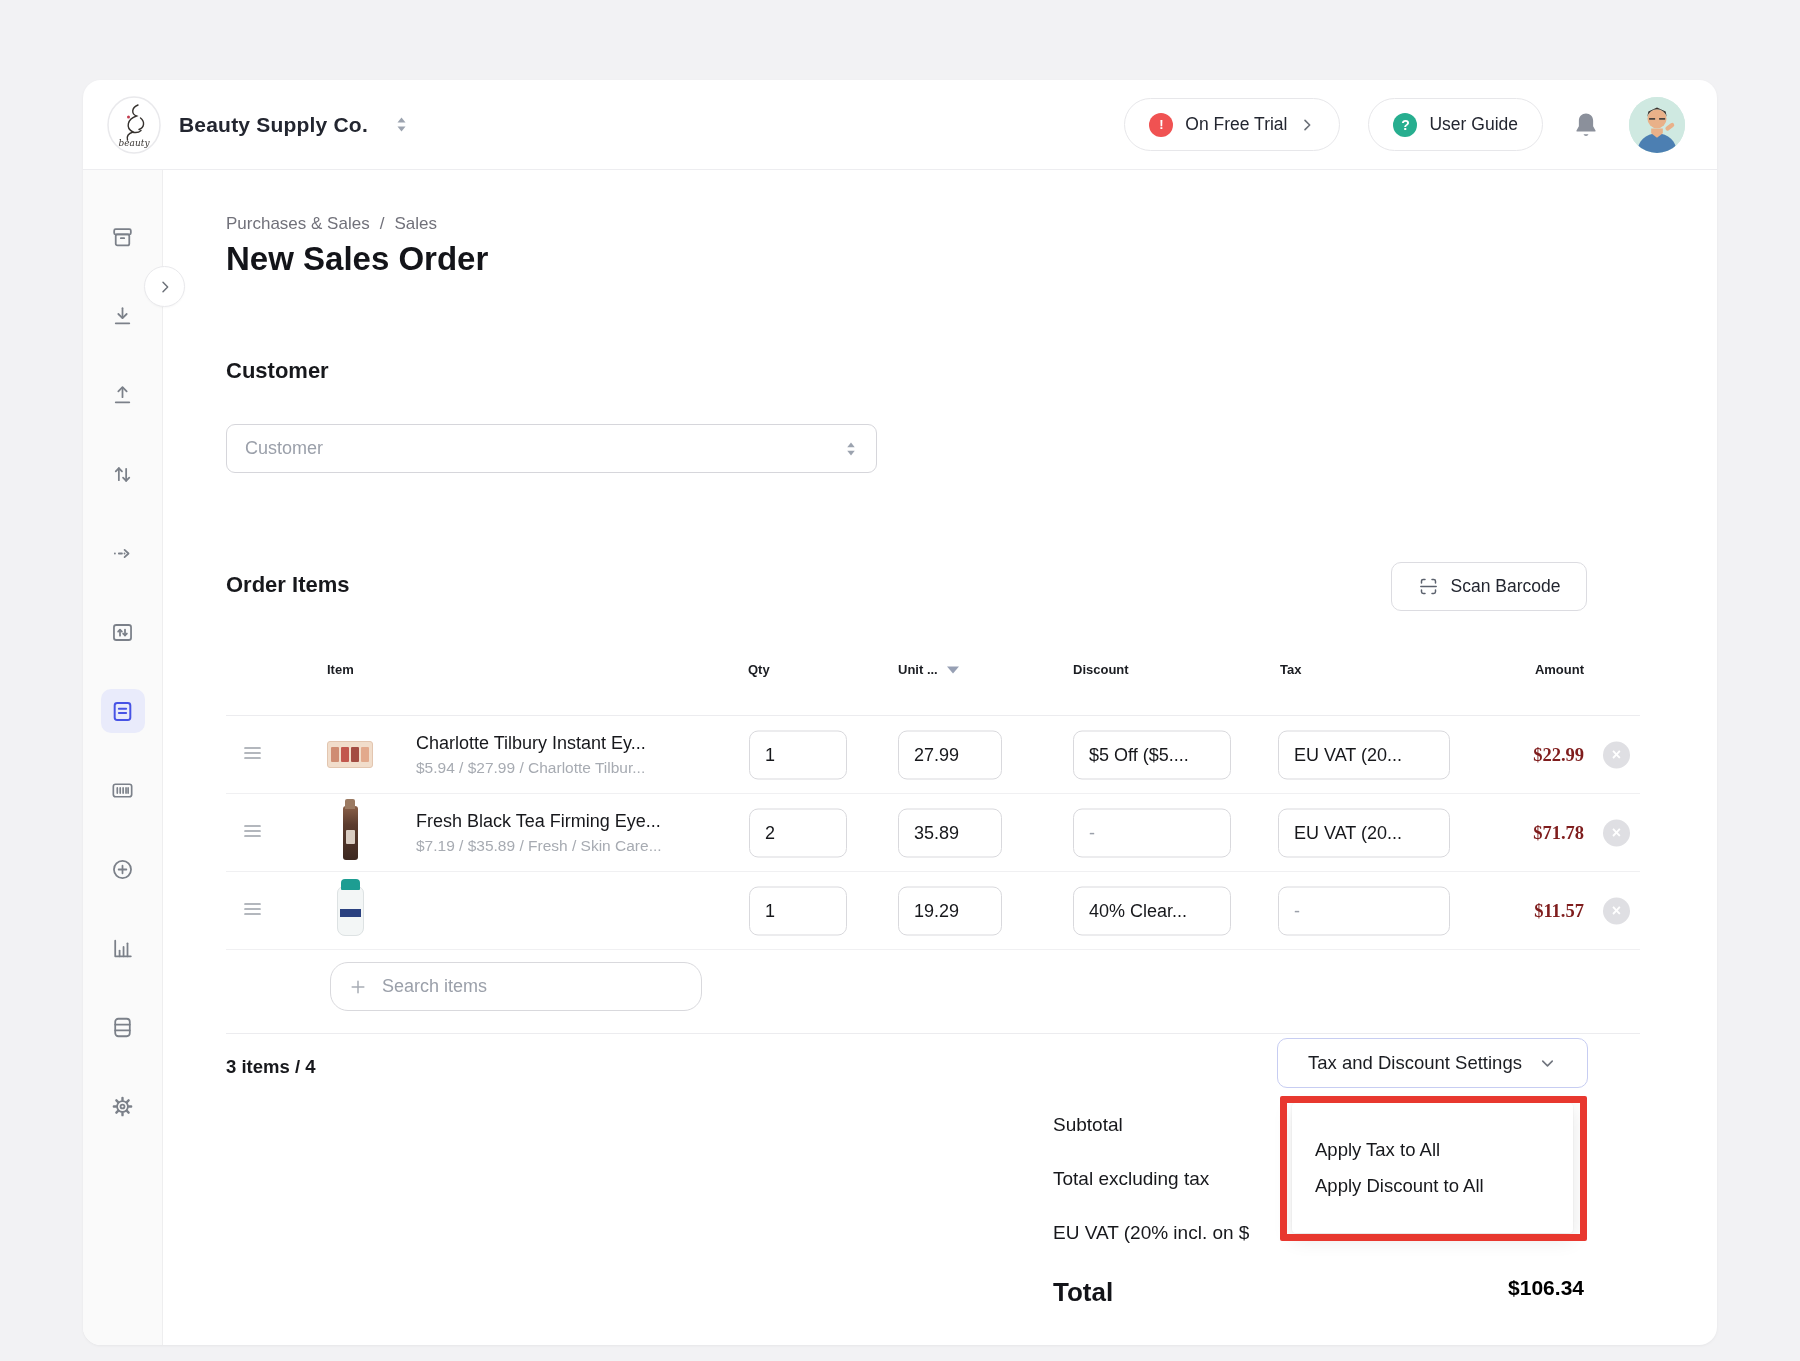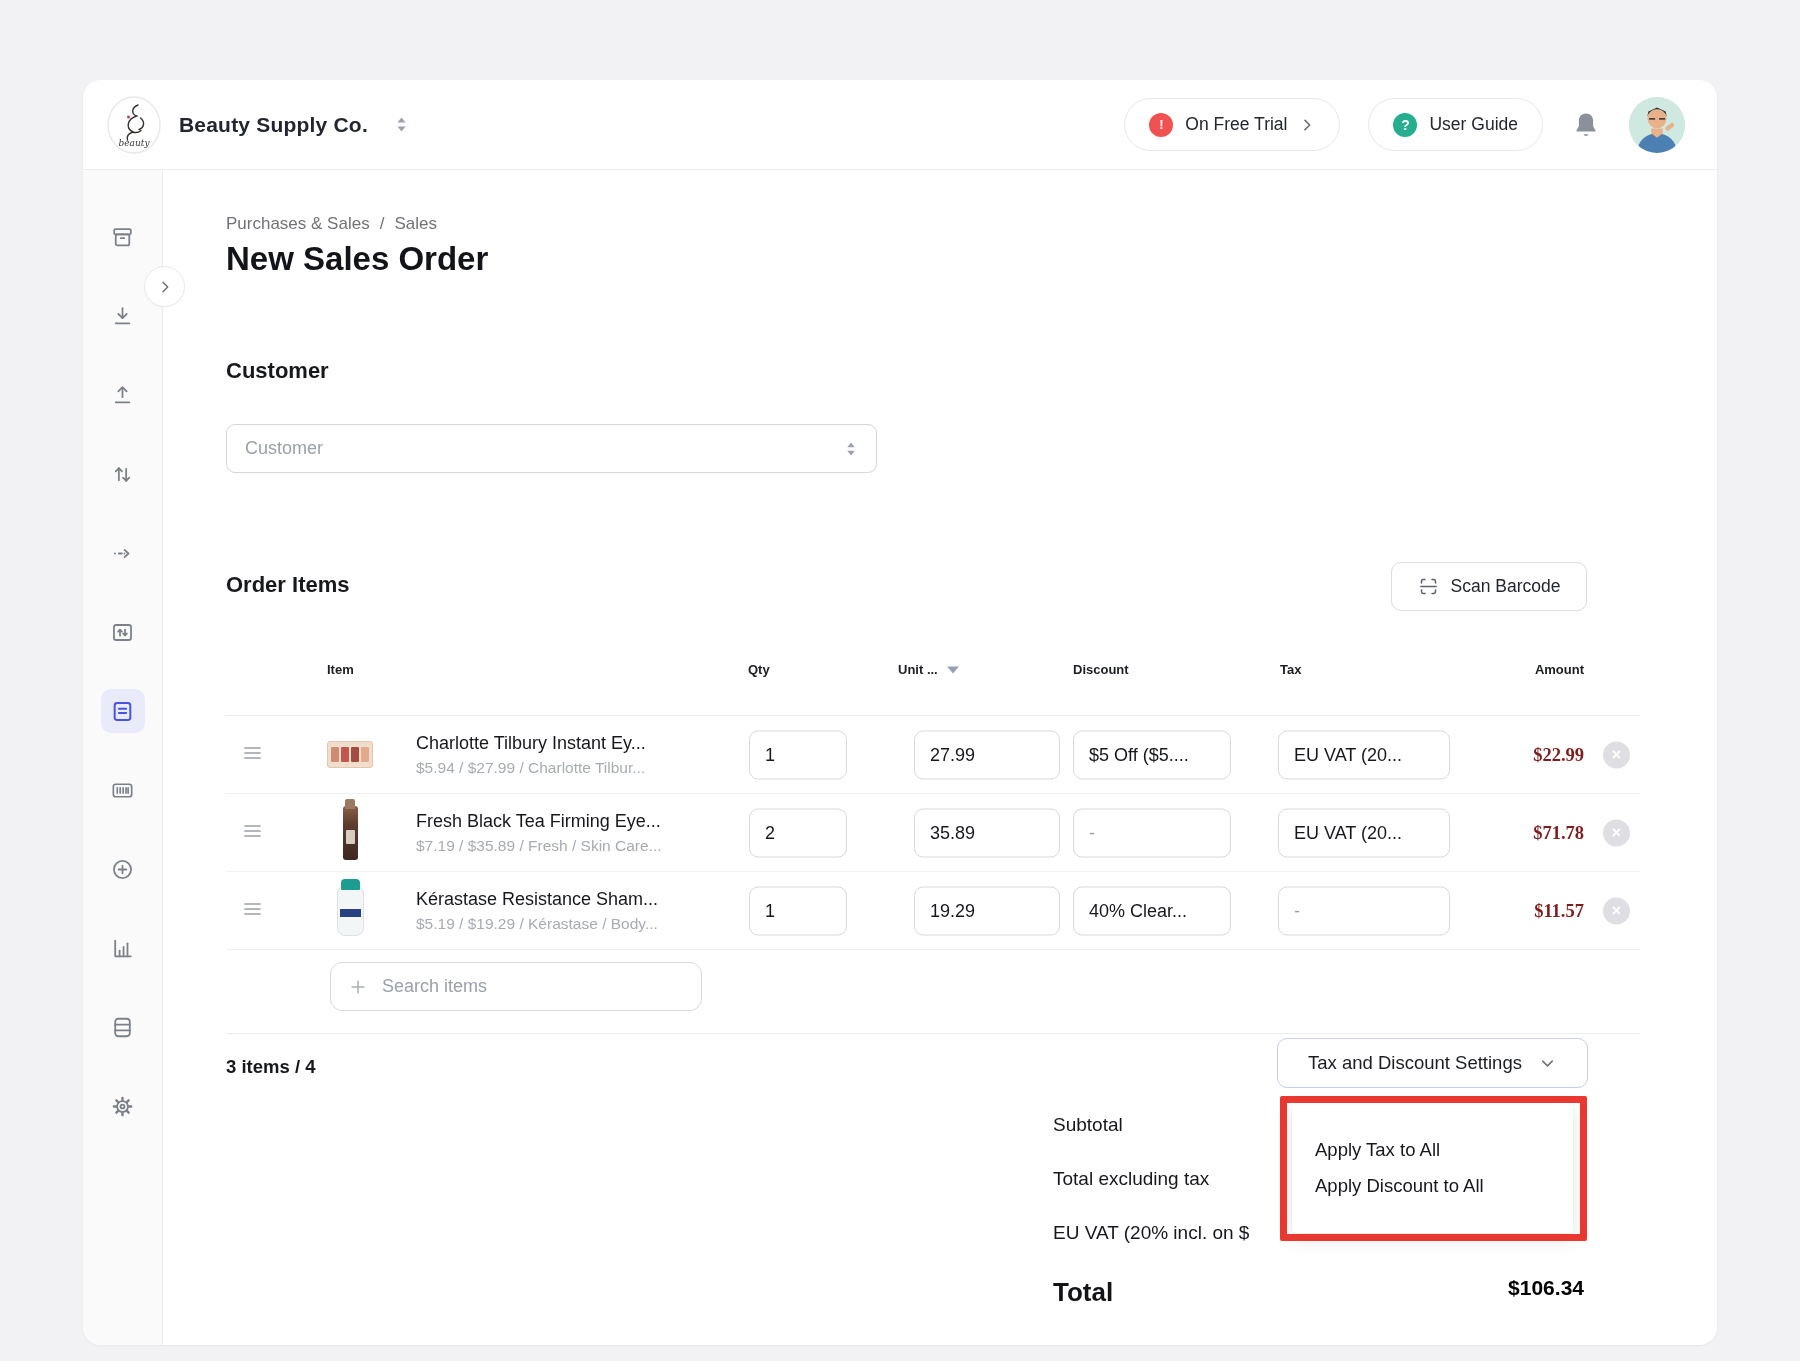--- a/index.html
+++ b/index.html
@@ -82,21 +82,21 @@
   .item-name { font-size:18px; font-weight:500; color:#17181c; }
   .item-details { font-size:15.5px; color:#a7abb2; margin-top:5px; }
   .cell-input {
     position:absolute; top:50%; transform:translateY(-50%); height:49px;
     border:1px solid #d9d9dd; border-radius:9px; background:#fff;
     display:flex; align-items:center; padding:0 15px; font-size:18px; color:#17181c;
     white-space:nowrap; overflow:hidden; cursor:text;
   }
   .cell-input.muted { color:#9ba0aa; }
   .c-qty { left:523px; width:98px; }
-  .c-unit { left:688px; width:146px; }
+  .c-unit { left:672px; width:104px; }
   .c-disc { left:847px; width:158px; }
   .c-tax  { left:1052px; width:172px; }
   .amount { position:absolute; right:56px; top:50%; transform:translateY(-50%);
     font-size:18.5px; font-weight:600; color:#7f1d1d;font-family:Liberation Serif, serif; }
   .del { position:absolute; left:1377px; top:50%; transform:translateY(-50%);
     width:27px; height:27px; border-radius:50%; background:#dfdfe3; color:#fff;
     display:flex; align-items:center; justify-content:center; font-size:16px; font-weight:700; cursor:pointer; }
   .del::before { content:"×"; }
   
   .thumb-palette { width:46px; height:27px; background:#f1ddcb; border:1px solid #e3c6b0;
@@ -109,21 +109,21 @@
     background:#d9cdc2; border-radius:1px; }
   .thumb-shampoo { position:relative; width:27px; height:50px; background:#f3f6f6;
     border:1px solid #dde2e3; border-radius:7px 7px 8px 8px; }
   .thumb-shampoo::before { content:""; position:absolute; left:3px; top:-8px; width:19px; height:11px;
     background:#1d9d92; border-radius:4px 4px 1px 1px; }
   .thumb-shampoo::after { content:""; position:absolute; left:2px; top:22px; width:21px; height:8px;
     background:#2a4180; }
   
   .search-box {
     position:absolute; left:167px; top:792px; width:372px; height:49px;
-    border:1px solid #d9d9dd; border-radius:12px; background:#fff;
+    border:1px solid #d9d9dd; border-radius:18px; background:#fff;
     display:flex; align-items:center; gap:14px; padding:0 17px;
     font-size:18px; color:#9ba0aa; cursor:text;
   }
   .items-count { position:absolute; left:63px; top:886px; font-size:18.5px; font-weight:600; color:#17181c; }
   .settings-btn {
     position:absolute; left:1114px; top:868px; width:311px; height:50px;
     border:1.5px solid #c7cdf2; border-radius:10px; background:#fff;
     display:flex; align-items:center; justify-content:center; gap:16px;
     font-size:18.5px; color:#1b1d22; cursor:pointer; z-index:3;
   }
@@ -387,24 +387,20 @@
 
     <div class="row" style="top:702px">
       <span class="handle">
         <svg width="17" height="14" viewBox="0 0 17 14" stroke="currentColor" stroke-width="1.7" stroke-linecap="round">
             <path d="M1 2 h15 M1 7 h15 M1 12 h15"></path>
           </svg>
       </span>
       <span class="thumb">
           <span class="thumb-shampoo"></span>
         </span>
-      <span class="item-text">
-        <div class="item-name">Kérastase Resistance Sham...</div>
-        <div class="item-details">$5.19 / $19.29 / Kérastase / Body...</div>
-      </span>
       <span class="cell-input c-qty">1</span>
       <span class="cell-input c-unit">19.29</span>
       <span class="cell-input c-disc">40% Clear...</span>
       <span class="cell-input c-tax muted">-</span>
       <span class="amount">$11.57</span>
       <span class="del"></span>
     </div>
 
     <div class="search-box">
       <svg width="20" height="20" viewBox="0 0 24 24" fill="none" stroke="#a8adb5" stroke-width="1.8" stroke-linecap="round">

